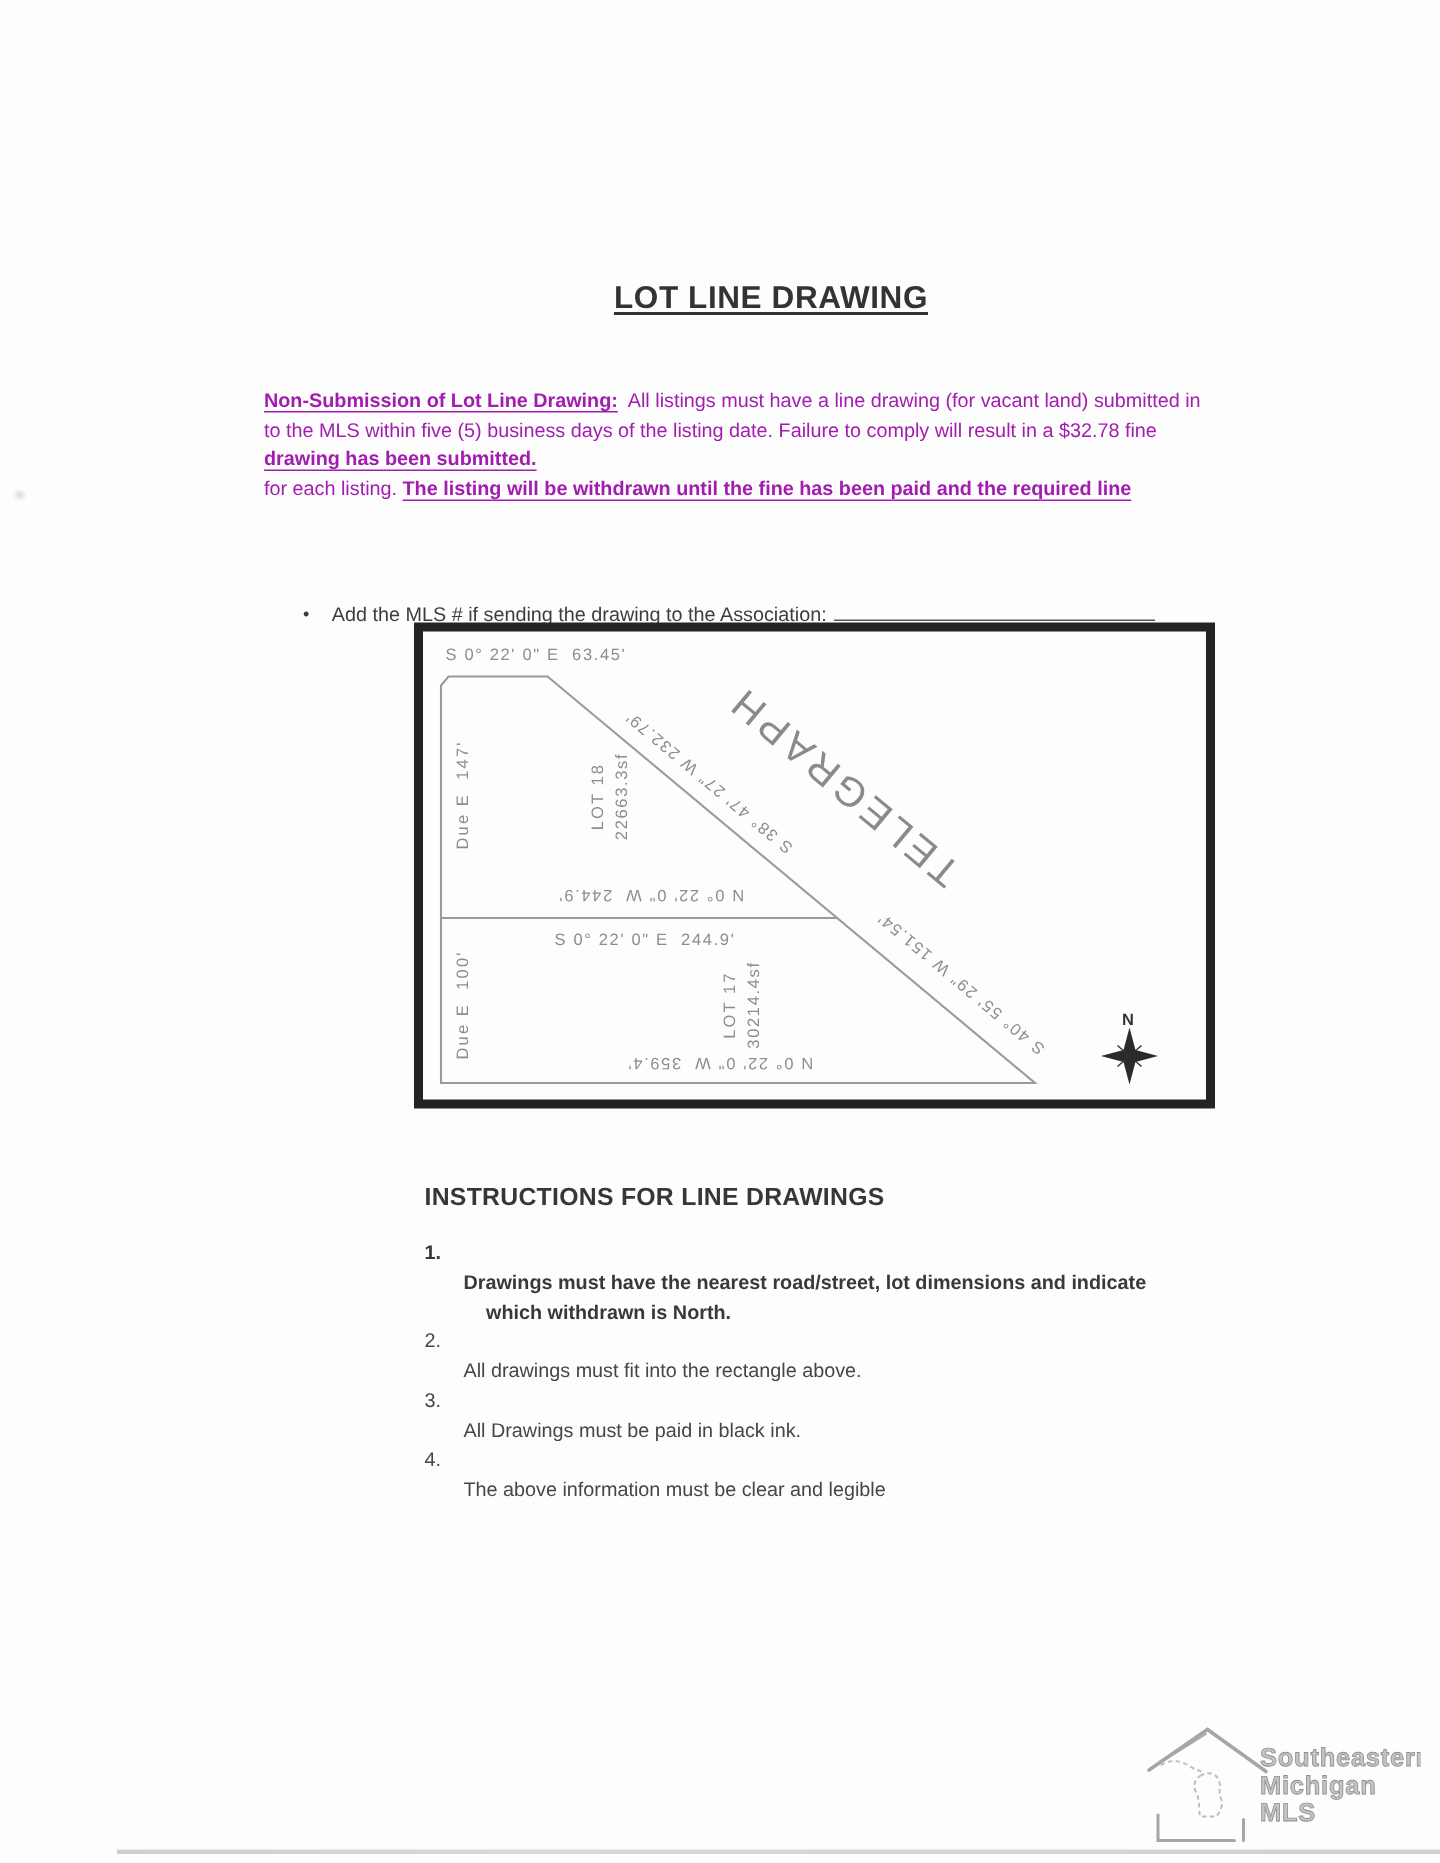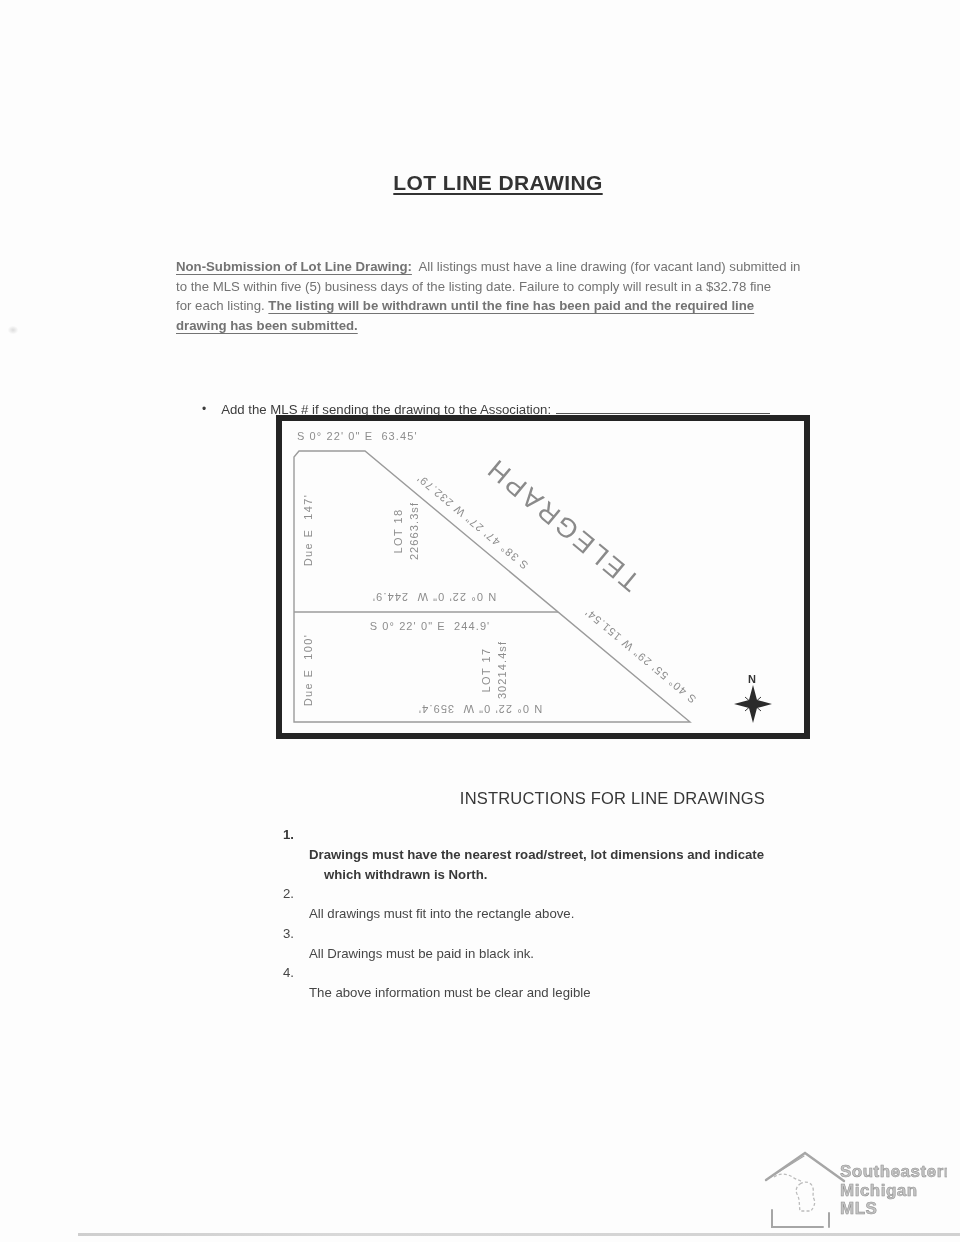--- a/index.html
+++ b/index.html
@@ -3,43 +3,43 @@
 <meta charset="utf-8">
 <style>
   html,body{margin:0;padding:0;background:#e9e9e9;}
   .page{
     position:relative;width:960px;height:1242px;margin:0 auto;
     background:#fdfdfd;overflow:hidden;
     font-family:"Liberation Sans",sans-serif;color:#3f3f3f;
   }
   
   .title{
-    position:absolute;top:171px;left:175px;width:646px;margin:0;
+    position:absolute;top:171px;left:175px;width:646px;margin:16px;
     text-align:center;font-size:21px;font-weight:bold;color:#333;
     letter-spacing:.4px;
   }
   .title span{text-decoration:underline;text-underline-offset:3px;text-decoration-thickness:1.6px;}
   
-  .intro{position:absolute;top:257px;left:176px;font-size:13.2px;line-height:19.7px;color:#737373;}
+  .intro{position:absolute;top:257px;left:176px;font-size:13.2px;line-height:19.7px;color:#a21caf;}
   .intro .line{white-space:pre;}
   .bold-u{font-weight:bold;text-decoration:underline;text-underline-offset:2.5px;}
   
   .bullet-row{position:absolute;top:379px;left:202px;font-size:13.2px;color:#3d3d3d;white-space:nowrap;margin-top:22px;}
   .dot{display:inline-block;margin-right:15px;font-size:12px;transform:translateY(-1px);}
   .blank{display:inline-block;width:214px;height:12px;border-bottom:1.4px solid #565656;margin-left:5px;}
   
   .lot-svg{position:absolute;left:275px;top:414px;}
   .lot-svg text{font-family:"Liberation Sans",sans-serif;white-space:pre;}
   .lbl{font-size:11px;fill:#8d8d8d;letter-spacing:1.1px;}
   .lbl-t{font-size:11px;fill:#8d8d8d;letter-spacing:1.4px;}
   .street{font-size:27px;fill:#8a8a8a;letter-spacing:3px;}
   .north-n{font-size:11px;font-weight:bold;fill:#333;}
   
   .instructions{position:absolute;top:789px;left:283px;width:482px;}
-  .ins-heading{margin:0 0 17px 0;text-align:right;font-size:16.5px;font-weight:normal;color:#373737;letter-spacing:.2px;}
+  .ins-heading{margin:0 0 17px 0;text-align:left;font-size:16.5px;font-weight:bold;color:#373737;letter-spacing:.2px;}
   .ins-item{display:flex;font-size:13.2px;line-height:19.5px;color:#464646;}
   .ins-item.b{font-weight:bold;color:#393939;}
   .ins-num{width:26px;flex:none;}
   .ins-text{flex:1;margin-top:20px;}
   .ins-line2{padding-left:15px;}
   
   .logo-svg{position:absolute;left:752px;top:1146px;}
   .logo-text{font-family:"Liberation Sans",sans-serif;font-size:17px;font-weight:bold;fill:#c4c4c4;stroke:#8f8f8f;stroke-width:.55px;letter-spacing:.5px;}
   
   .scan-line{position:absolute;top:1233px;left:78px;width:882px;height:2.5px;
@@ -50,22 +50,22 @@
 </head>
 <body>
 
 <div class="page">
 
   <h1 class="title"><span>LOT LINE DRAWING</span></h1>
 
   <div class="intro">
     <div class="line"><span class="bold-u">Non-Submission of Lot Line Drawing:</span><span>  All listings must have a line drawing (for vacant land) submitted in</span></div>
     <div class="line">to the MLS within five (5) business days of the listing date. Failure to comply will result in a $32.78 fine</div>
+    <div class="line"><span class="bold-u">drawing has been submitted.</span></div>
     <div class="line"><span>for each listing. </span><span class="bold-u">The listing will be withdrawn until the fine has been paid and the required line</span></div>
-    <div class="line"><span class="bold-u">drawing has been submitted.</span></div>
   </div>
 
   <div class="bullet-row">
     <span class="dot">•</span><span>Add the MLS # if sending the drawing to the Association:</span><span class="blank"></span>
   </div>
 
   <svg class="lot-svg" width="536" height="326" viewBox="0 0 536 326">
     <rect x="4" y="4" width="528" height="318" fill="none" stroke="#242424" stroke-width="6"></rect>
     <g stroke="#9b9b9b" stroke-width="1.4" fill="none">
       <path d="M24,37 L90,37 L415,308 L19,308 L19,43 Z"></path>

